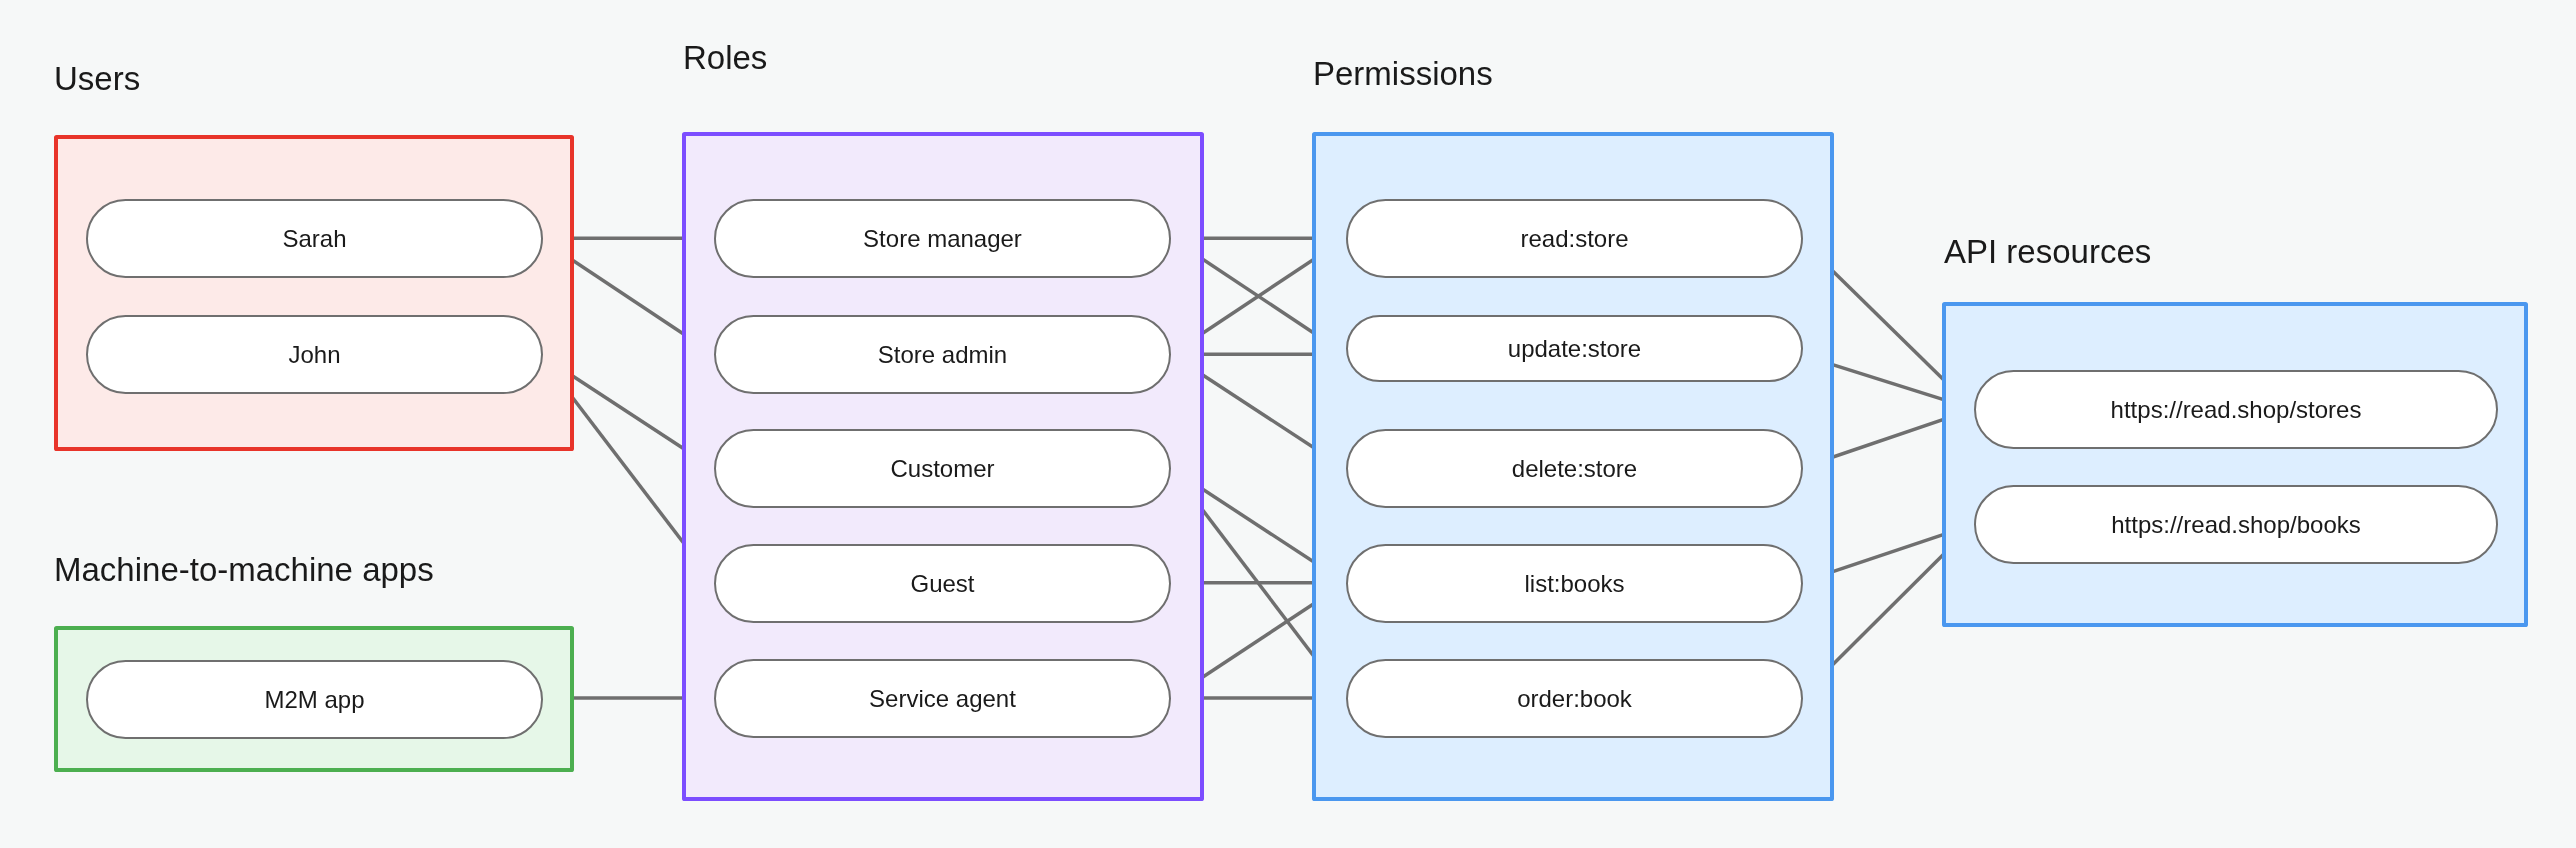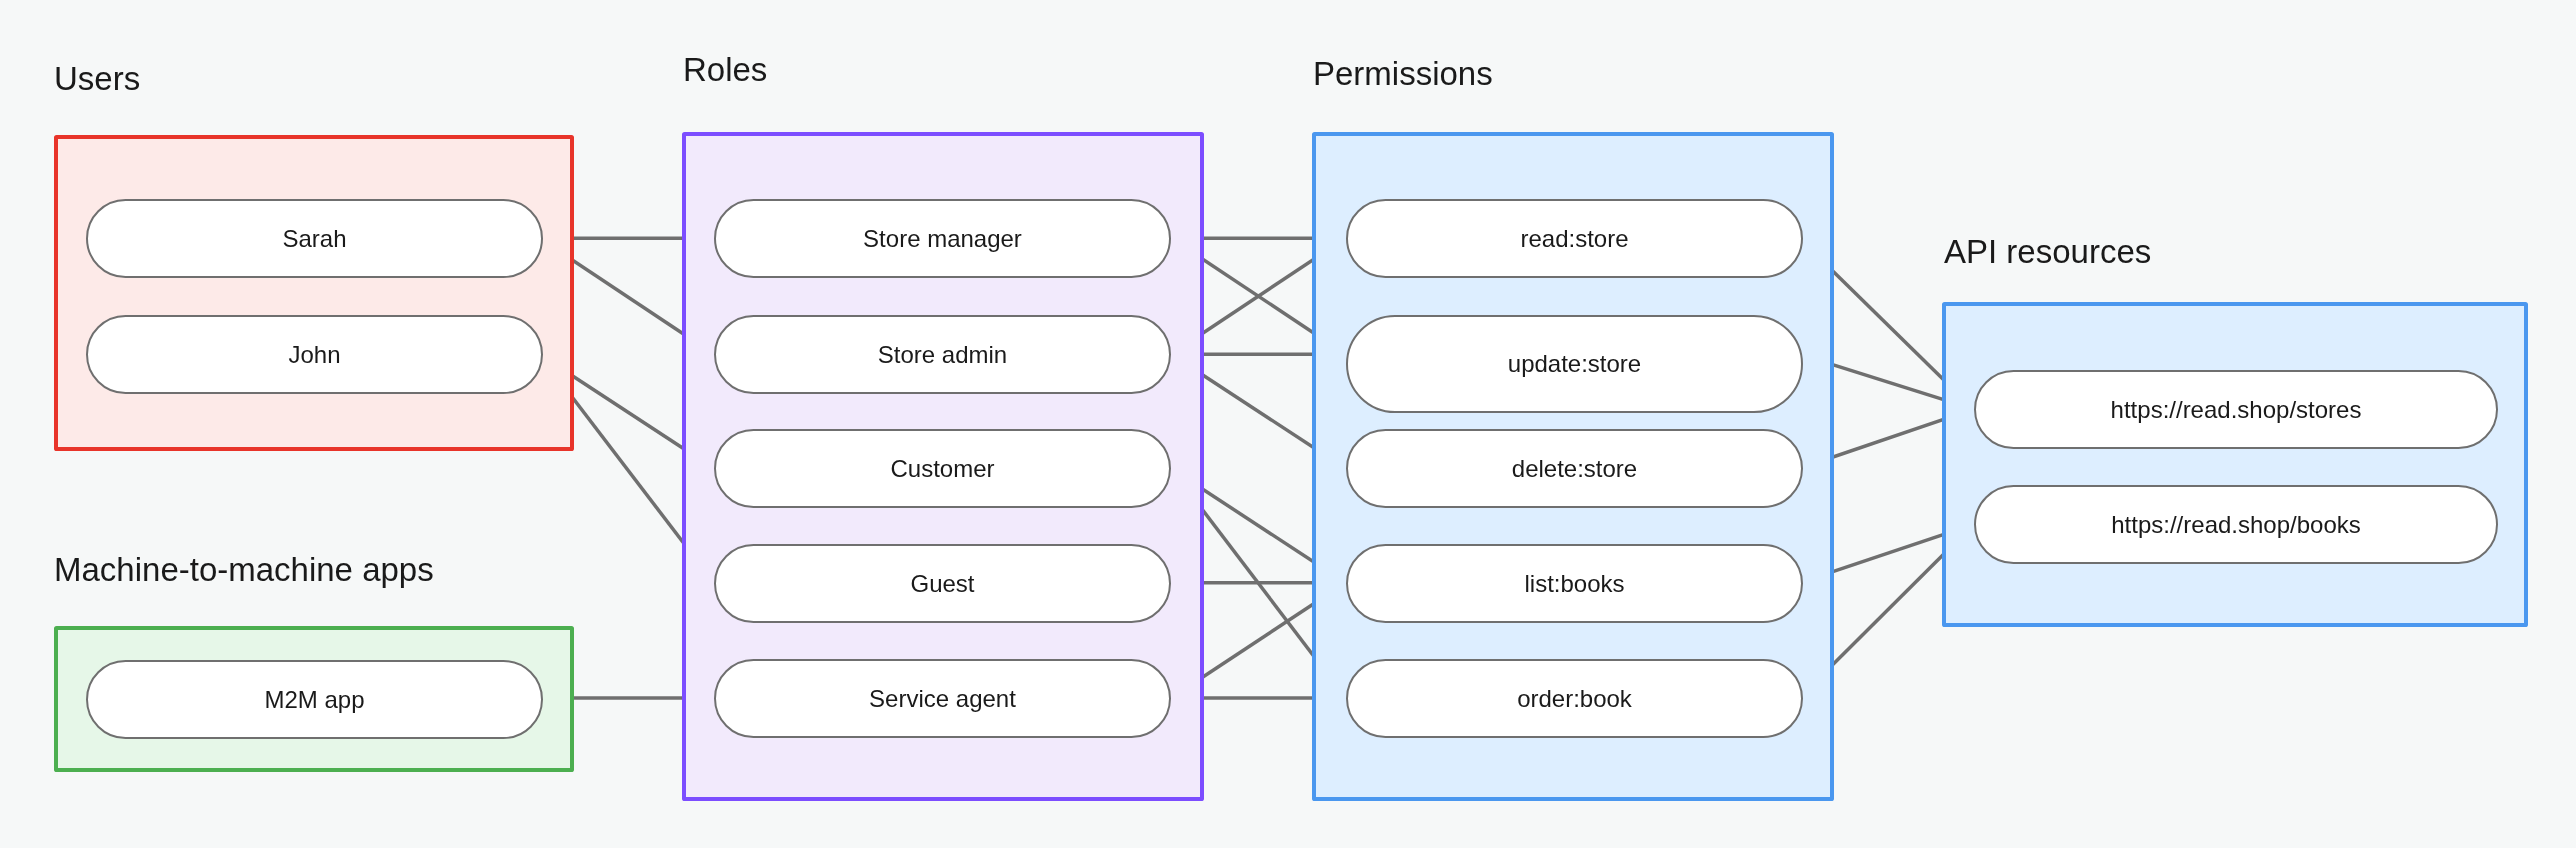--- a/index.html
+++ b/index.html
@@ -107,32 +107,32 @@
 
   <div class="group-title" style="left:54px; top:61px;">Users</div>
   <div class="group-box g-users" style="left:54px; top:135px; width:520px; height:316px;"></div>
   <div class="node" style="left:86px; top:199px; width:457px; height:79px;">Sarah</div>
   <div class="node" style="left:86px; top:315px; width:457px; height:79px;">John</div>
 
   <div class="group-title" style="left:54px; top:552px;">Machine-to-machine apps</div>
   <div class="group-box g-m2m" style="left:54px; top:626px; width:520px; height:146px;"></div>
   <div class="node" style="left:86px; top:660px; width:457px; height:79px;">M2M app</div>
 
-  <div class="group-title" style="left:683px; top:52px;text-align:right;">Roles</div>
+  <div class="group-title" style="left:683px; top:40px;text-align:right;">Roles</div>
   <div class="group-box g-roles" style="left:682px; top:132px; width:522px; height:669px;"></div>
   <div class="node" style="left:714px; top:199px; width:457px; height:79px;">Store manager</div>
   <div class="node" style="left:714px; top:315px; width:457px; height:79px;">Store admin</div>
   <div class="node" style="left:714px; top:429px; width:457px; height:79px;">Customer</div>
   <div class="node" style="left:714px; top:544px; width:457px; height:79px;">Guest</div>
   <div class="node" style="left:714px; top:659px; width:457px; height:79px;">Service agent</div>
 
   <div class="group-title" style="left:1313px; top:56px;">Permissions</div>
   <div class="group-box g-perms" style="left:1312px; top:132px; width:522px; height:669px;"></div>
   <div class="node" style="left:1346px; top:199px; width:457px; height:79px;">read:store</div>
-  <div class="node" style="left:1346px; top:315px; width:457px; height:98px;">update:store</div>
+  <div class="node" style="left:1346px; top:315px; width:457px; height:67px;">update:store</div>
   <div class="node" style="left:1346px; top:429px; width:457px; height:79px;">delete:store</div>
   <div class="node" style="left:1346px; top:659px; width:457px; height:79px;">order:book</div>
   <div class="node" style="left:1346px; top:544px; width:457px; height:79px;">list:books</div>
 
   <div class="group-title" style="left:1944px; top:234px;">API resources</div>
   <div class="group-box g-api" style="left:1942px; top:302px; width:586px; height:325px;"></div>
   <div class="node" style="left:1974px; top:370px; width:524px; height:79px;">https://read.shop/stores</div>
   <div class="node" style="left:1974px; top:485px; width:524px; height:79px;">https://read.shop/books</div>
 
 </div>

